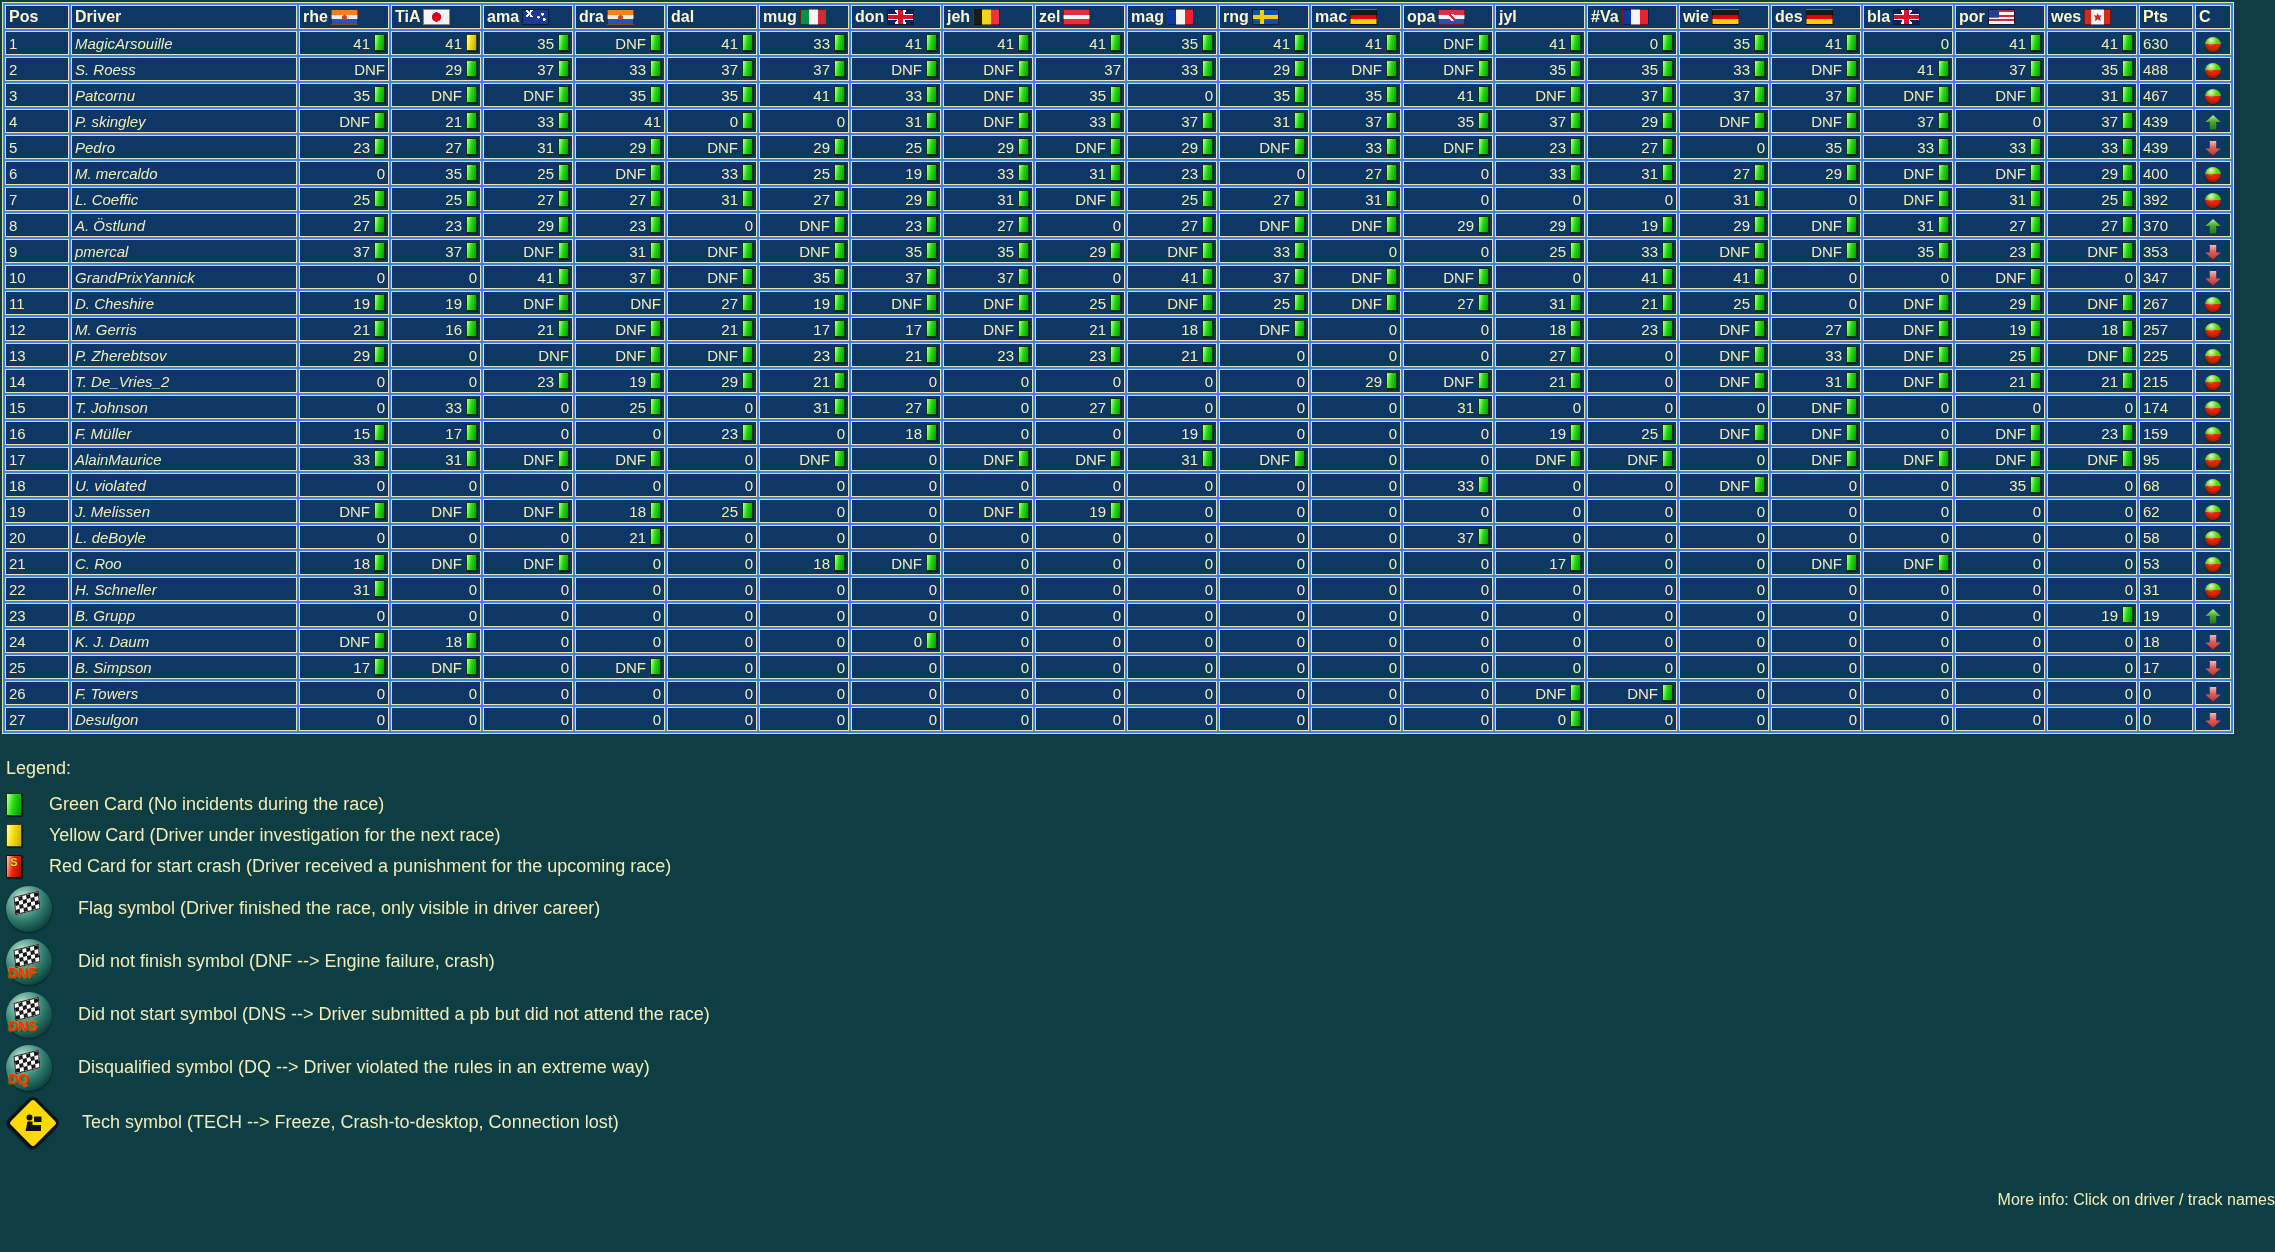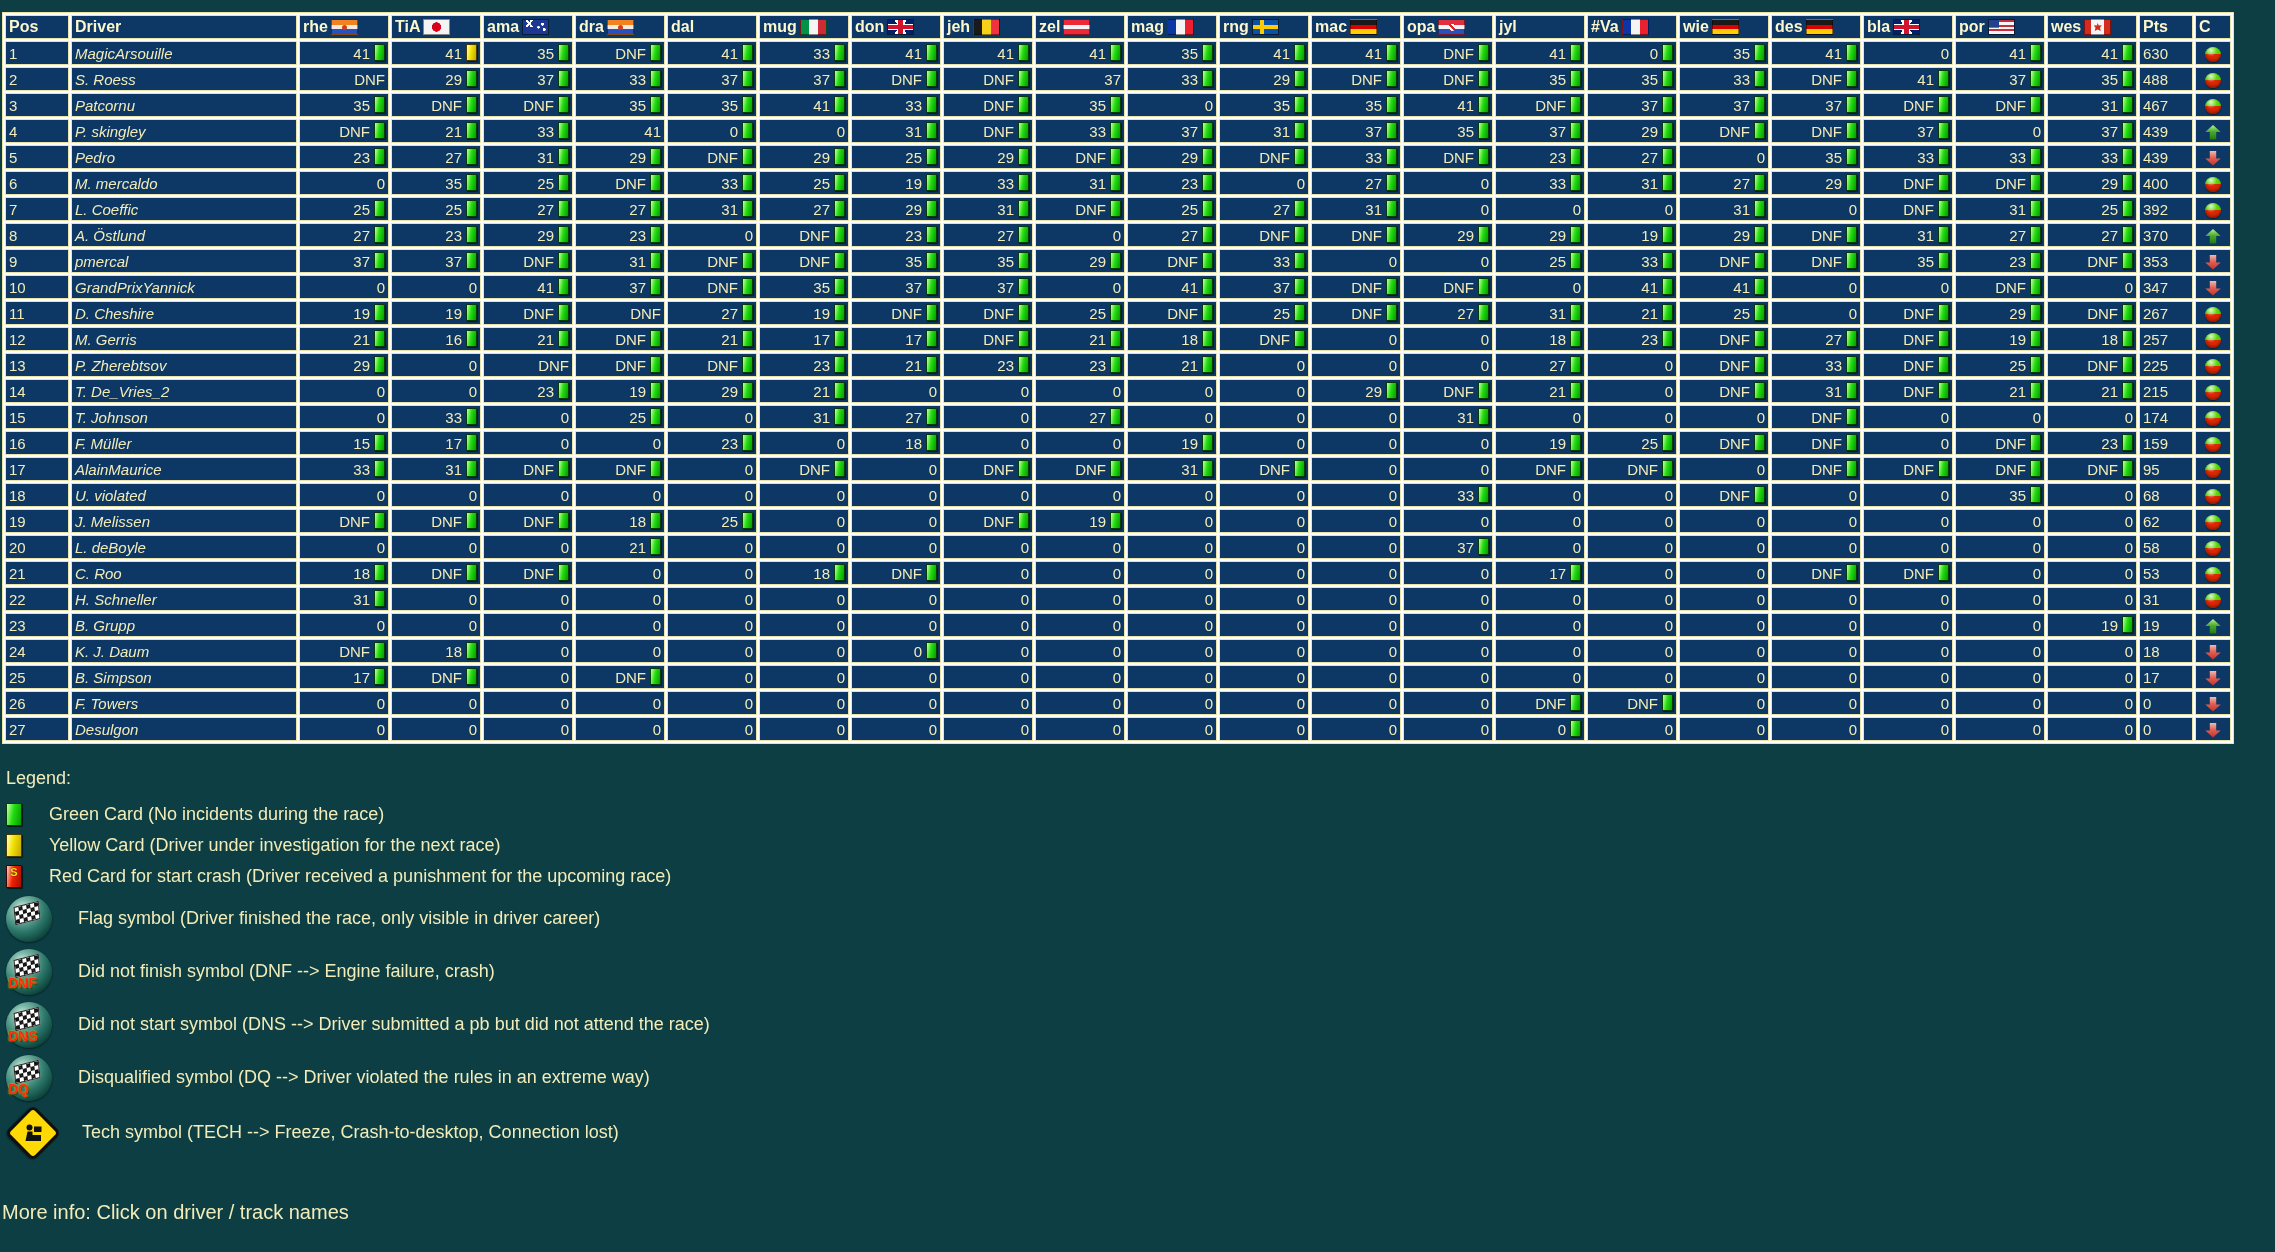--- a/index.html
+++ b/index.html
@@ -7,22 +7,22 @@
     width:2275px;height:1252px;overflow:hidden;
     background:#0d3e43;
     font-family:"Liberation Sans", sans-serif;
     color:#f3ecb9;
   }
   .page{width:2275px;height:1252px;position:relative;}
 
   
   table.standings{
     border-collapse:separate;border-spacing:2px;
-    background:#ffffff;border:1px solid #ece3a9;
-    table-layout:fixed;margin:12px 0 0 2px;width:1841px;
+    background:#3b82f6;border:1px solid #ece3a9;
+    table-layout:fixed;margin:2px 0 0 2px;width:1841px;
   }
   .standings th,.standings td{
     border:1px solid #ece3a9;background:#0d3866;
     height:24px;box-sizing:border-box;
     overflow:hidden;white-space:nowrap;
     font-size:15px;color:#f3ecb9;padding:0 3px;
   }
   .standings th{font-weight:bold;color:#fdf7cd;font-size:16px;text-align:left;}
   .th-track{text-align:right;font-size:15px;}
   .th-pts{font-size:17px;}
@@ -121,21 +121,21 @@
     background-size:8px 8px;background-position:0 0,4px 4px;
     transform:rotate(-14deg) skewX(-8deg);border:1px solid #222;}
   .orb .otext{position:absolute;left:2px;bottom:4px;font-size:14px;font-weight:bold;color:#ff2a10;
     text-shadow:0 0 2px #ffd700,1px 1px 1px #00331f;}
   .techwrap{width:54px;height:54px;display:flex;align-items:center;justify-content:center;flex:0 0 auto;}
   .diamond{width:34px;height:34px;background:#ffd903;border:3px solid #101010;border-radius:6px;
     transform:rotate(45deg);display:flex;align-items:center;justify-content:center;
     box-shadow:0 1px 2px rgba(0,0,0,.5);}
   .diamond svg{transform:rotate(-45deg);}
 
-  .footer{margin:40px 0 0 2px;font-size:20px;}
+  .footer{margin:40px 0 0 2px;font-size:16px;text-align:right;}
 </style>
 </head>
 <body>
 
 <div class="page">
 
   <table class="standings">
     <colgroup id="cols">
         <col style="width: 64px;">
         <col style="width: 226px;">

